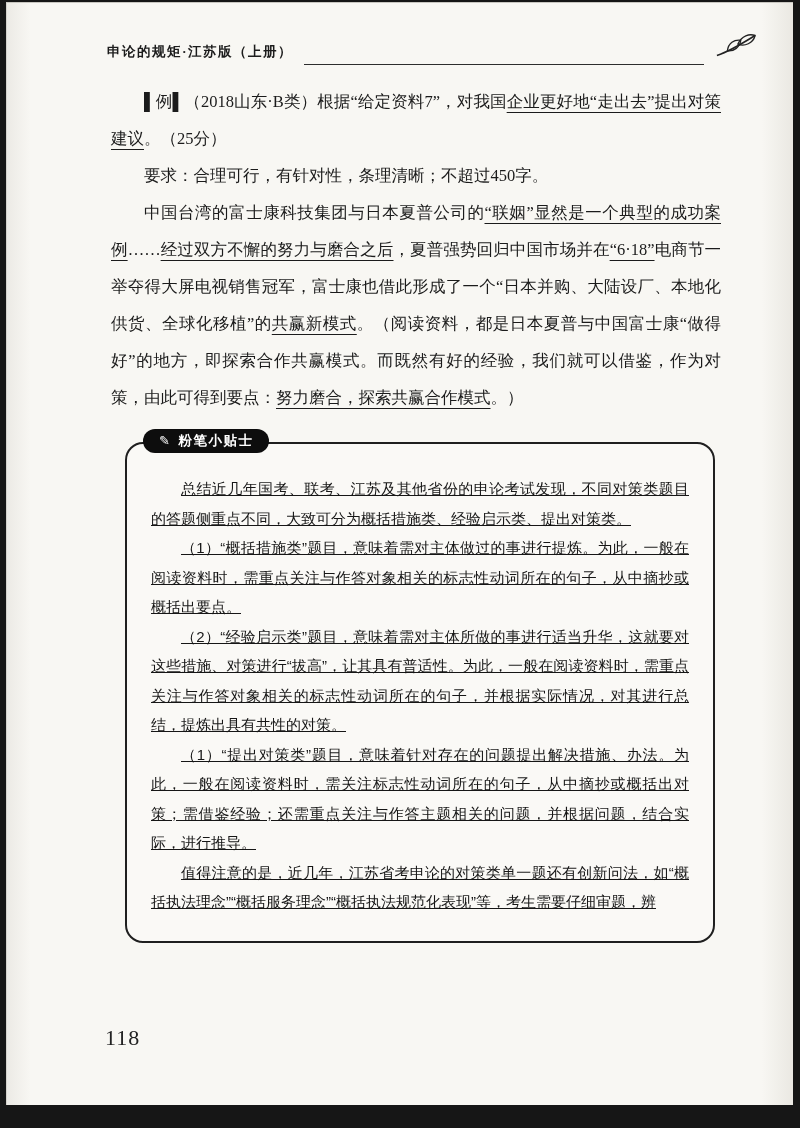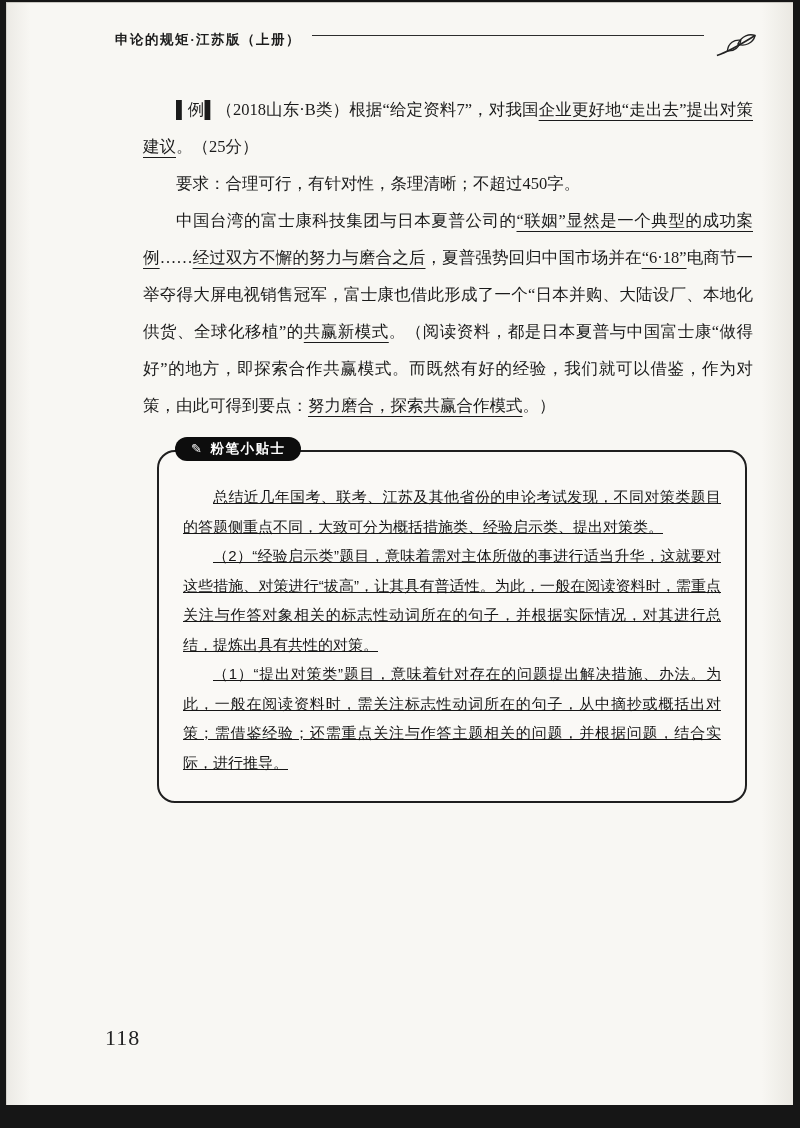--- a/index.html
+++ b/index.html
@@ -10,37 +10,37 @@
     font-family: "Liberation Serif", "DejaVu Serif", serif;
   }
   .page {
     position: absolute; left: 6px; top: 2px;
     width: 786px; height: 1102px;
     background: linear-gradient(90deg, #eceae5 0%, #f8f7f3 3%, #f8f7f3 96%, #eae8e2 100%);
     border-top: 1px solid #c9c7c1;
     border-left: 1px solid #d4d2cc;
   }
   .header {
-    position: absolute; top: 28px; left: 108px; right: 36px;
-    display: flex; align-items: flex-start; gap: 11px;
+    position: absolute; top: 28px; left: 100px; right: 36px;
+    display: flex; align-items: flex-end; gap: 11px;
   }
   .header-title {
     font-size: 13.5px; font-weight: bold; letter-spacing: 1.5px;
     color: #1c1c1c; white-space: nowrap;
   }
   .header-rule {
     flex: 1; height: 0;
     border-top: 1.8px solid #2d2d2d;
     transform: translateY(4px);
   }
   .ornament { width: 42px; height: 30px; flex: 0 0 auto; }
   .content {
-    position: absolute; left: 104px; top: 88px; width: 610px;
+    position: absolute; left: 104px; top: 80px; width: 610px;
     color: #1b1b1b; font-size: 16.5px; line-height: 37px;
-    text-align: justify; word-break: break-all; margin-left: 32px;
+    text-align: justify; word-break: break-all;
   }
   p.body { margin: 0; text-indent: 2em; }
   .u {
     text-decoration: underline;
     text-underline-offset: 5px;
     text-decoration-thickness: 1.2px;
   }
   .tips-box {
     position: relative;
     margin: 26px 6px 0 14px;
@@ -92,21 +92,23 @@
 
     <p class="body"><span>中国台湾的富士康科技集团与日本夏普公司的</span><span class="u">“联姻”显然是一个典型的成功案例</span><span>……</span><span class="u">经过双方不懈的努力与磨合之后</span><span>，夏普强势回归中国市场并在</span><span class="u">“6·18”</span><span>电商节一举夺得大屏电视销售冠军，富士康也借此形成了一个“日本并购、大陆设厂、本地化供货、全球化移植”的</span><span class="u">共赢新模式</span><span>。（阅读资料，都是日本夏普与中国富士康“做得好”的地方，即探索合作共赢模式。而既然有好的经验，我们就可以借鉴，作为对策，由此可得到要点：</span><span class="u">努力磨合，探索共赢合作模式</span><span>。）</span></p>
 
 
     <div class="tips-box">
       <div class="tips-label">
         <span class="pen">✎</span>
         <span>粉笔小贴士</span>
       </div>
       <p class="tip">总结近几年国考、联考、江苏及其他省份的申论考试发现，不同对策类题目的答题侧重点不同，大致可分为概括措施类、经验启示类、提出对策类。</p>
+      <p class="tip">（1）“概括措施类”题目，意味着需对主体做过的事进行提炼。为此，一般在阅读资料时，需重点关注与作答对象相关的标志性动词所在的句子，从中摘抄或概括出要点。</p>
       <p class="tip">（2）“经验启示类”题目，意味着需对主体所做的事进行适当升华，这就要对这些措施、对策进行“拔高”，让其具有普适性。为此，一般在阅读资料时，需重点关注与作答对象相关的标志性动词所在的句子，并根据实际情况，对其进行总结，提炼出具有共性的对策。</p>
       <p class="tip">（1）“提出对策类”题目，意味着针对存在的问题提出解决措施、办法。为此，一般在阅读资料时，需关注标志性动词所在的句子，从中摘抄或概括出对策；需借鉴经验；还需重点关注与作答主题相关的问题，并根据问题，结合实际，进行推导。</p>
+      <p class="tip">值得注意的是，近几年，江苏省考申论的对策类单一题还有创新问法，如“概括执法理念”“概括服务理念”“概括执法规范化表现”等，考生需要仔细审题，辨</p>
     </div>
 
   </div>
 
   <div class="page-number">118</div>
 
 </div>
 
 </body></html>

